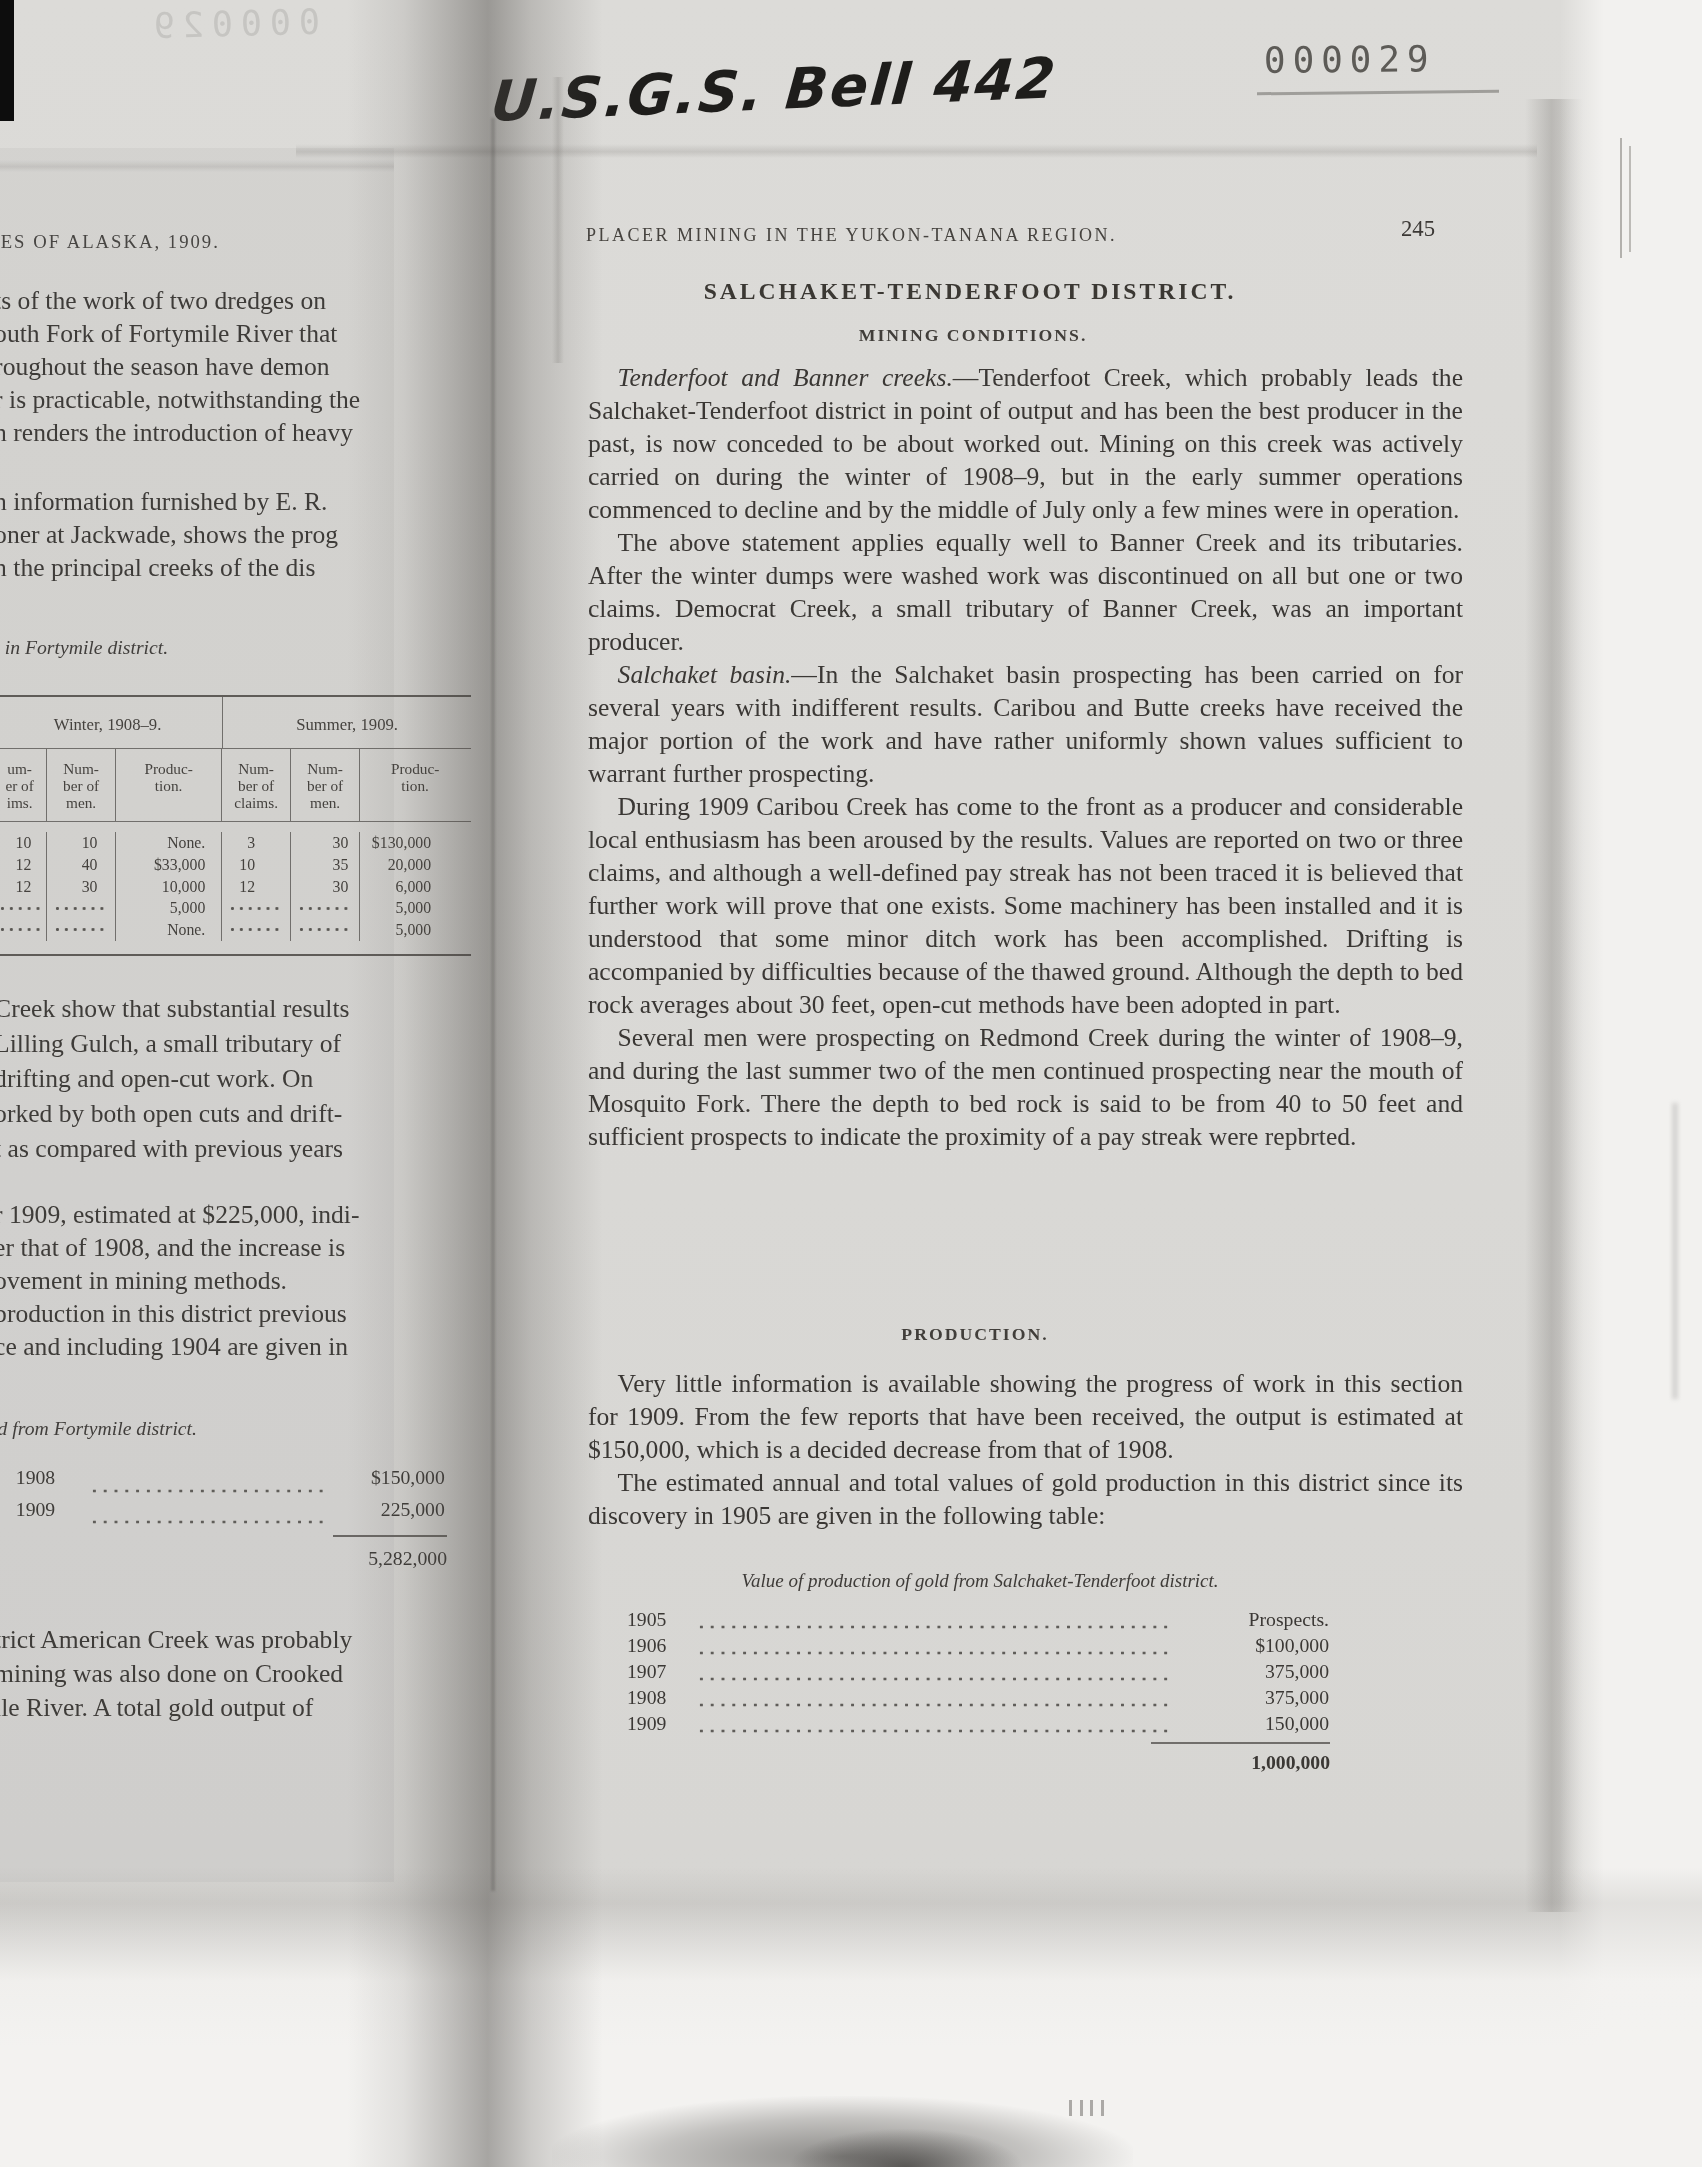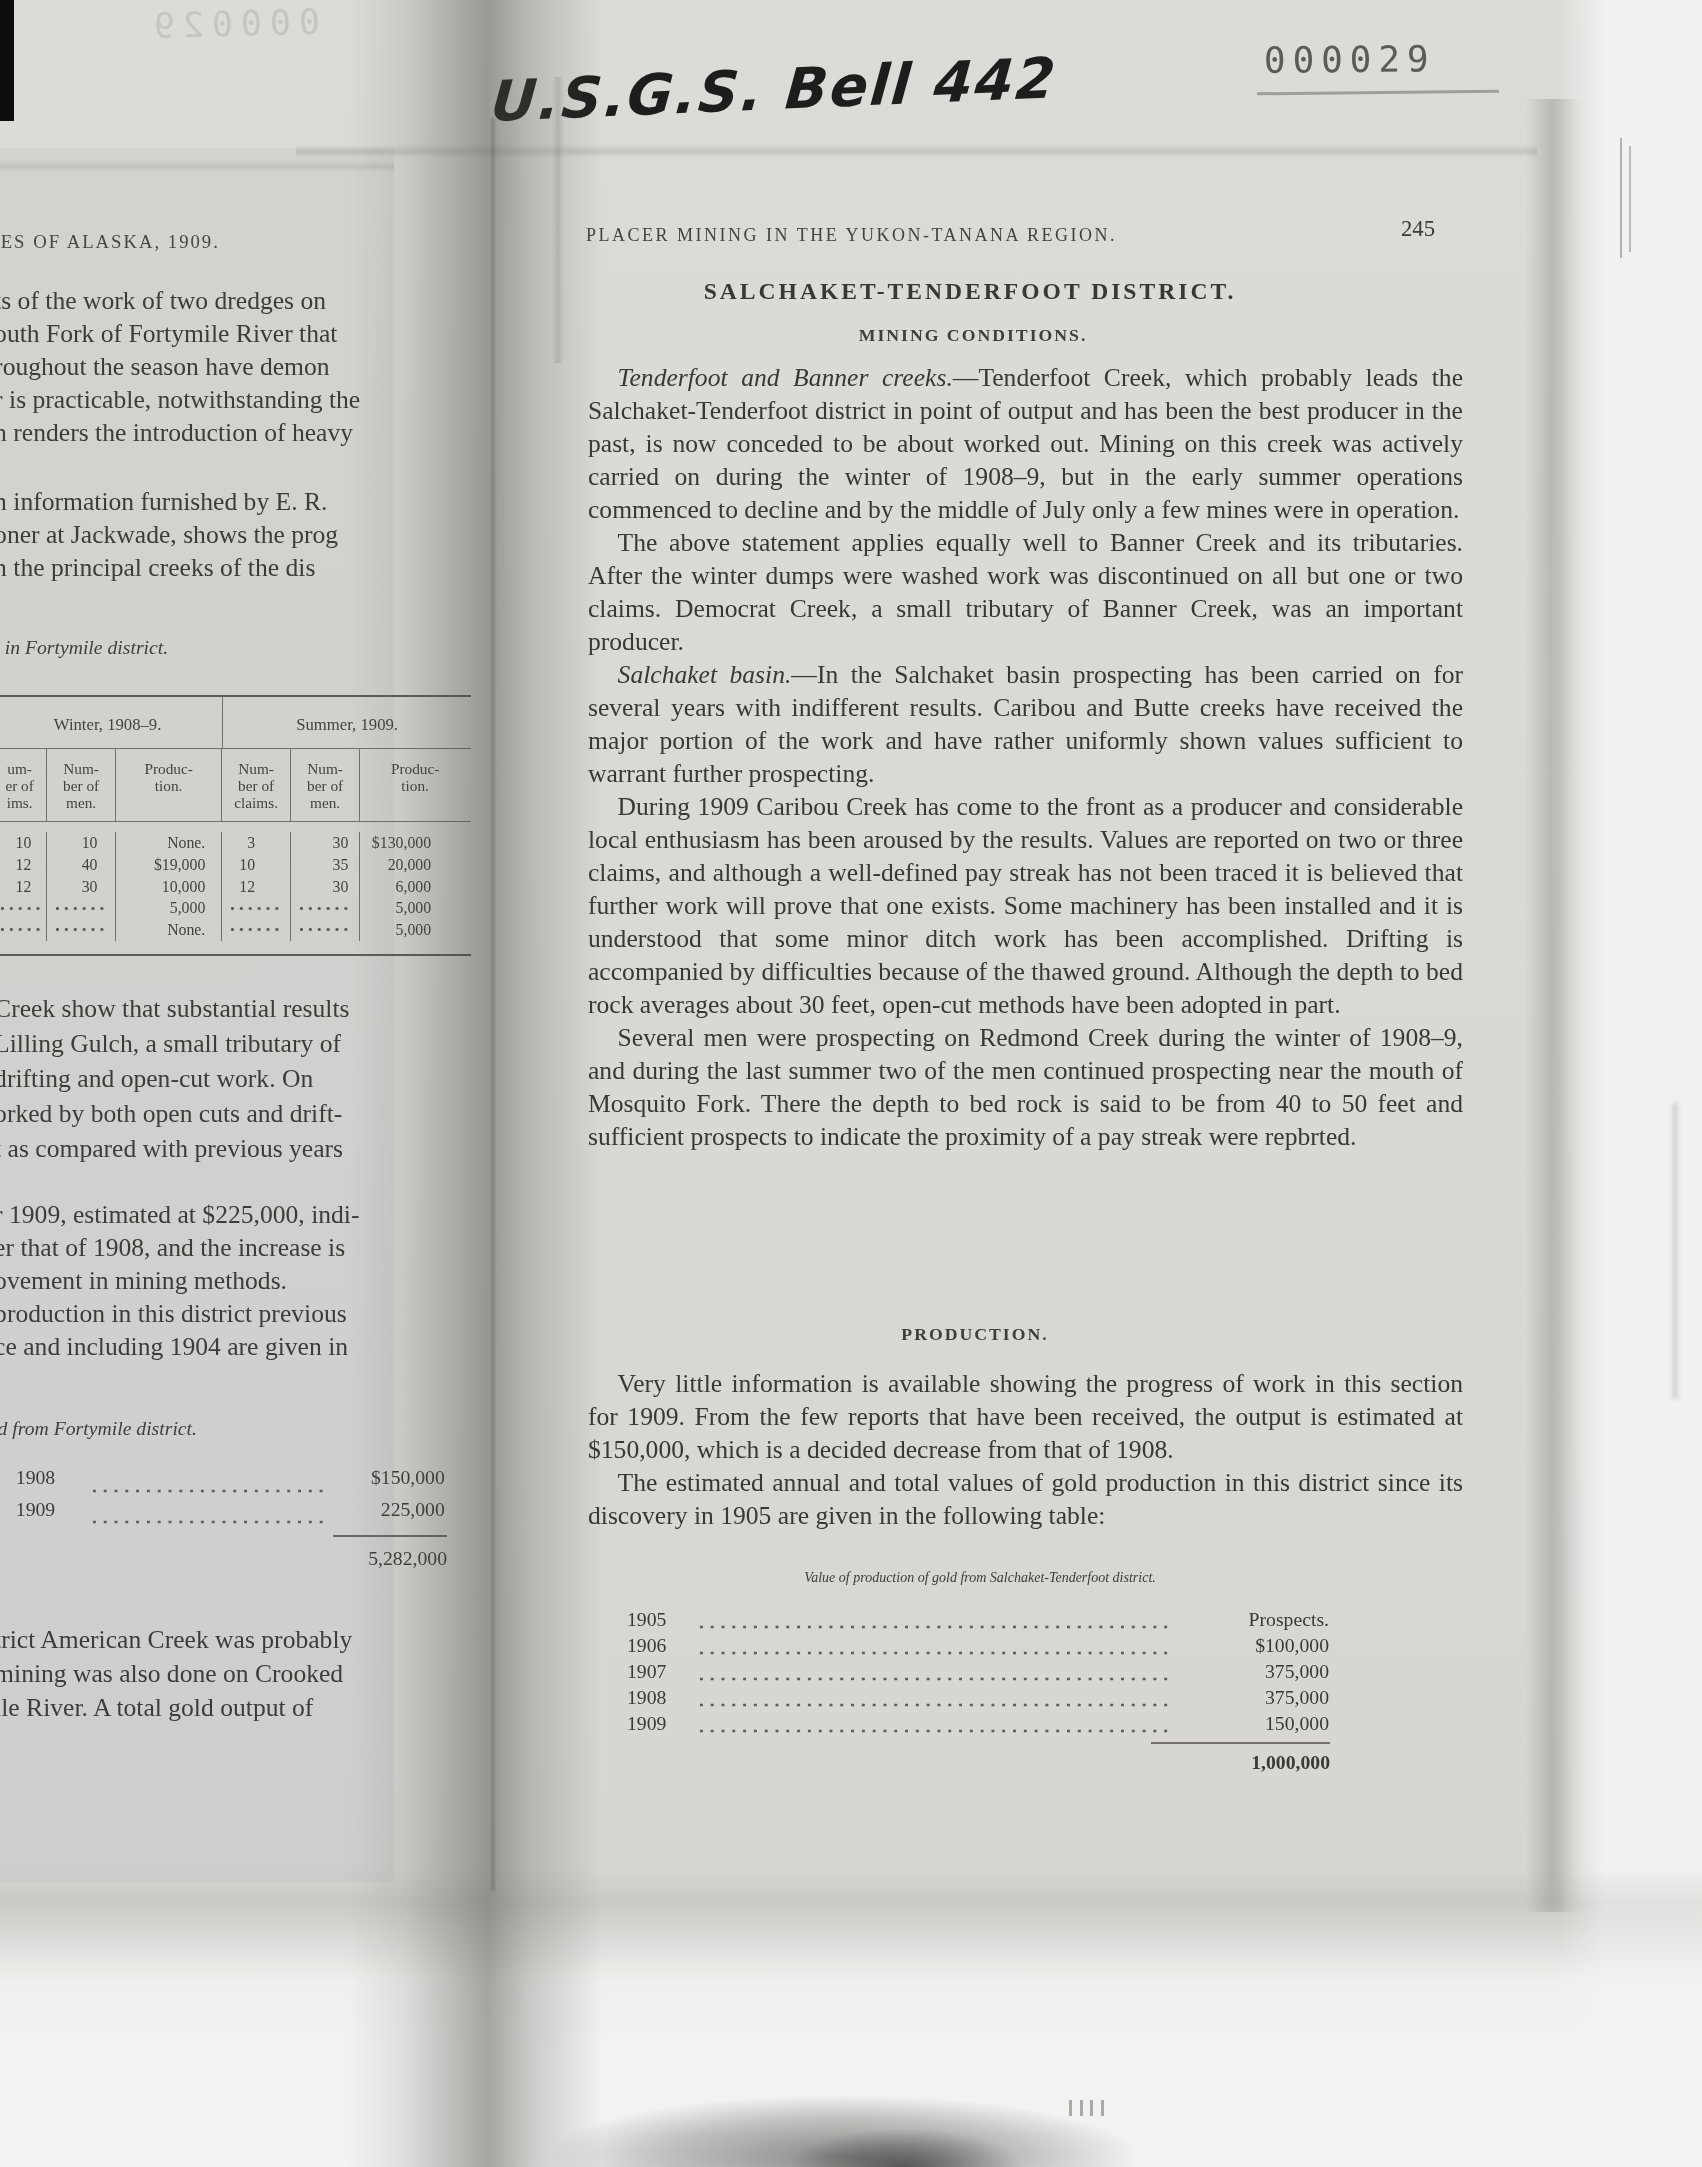--- a/index.html
+++ b/index.html
@@ -94,21 +94,21 @@
     letter-spacing:3px;color:#3b3833;white-space:nowrap;z-index:2;}
   .rp-subtitle{left:973px;top:325px;transform:translateX(-50%);font-size:17.7px;font-weight:bold;
     letter-spacing:2px;color:#413e3a;white-space:nowrap;z-index:2;}
   .rp-body{left:588px;top:361px;width:875px;font-size:25.6px;line-height:33px;text-align:justify;color:#3a3734;z-index:2;}
   .rp-body p{margin:0;text-indent:29.6px;}
   .lead{font-style:italic;margin-top:44px;}
   .rp-prod-head{left:975px;top:1324px;transform:translateX(-50%);font-size:17.7px;font-weight:bold;
     letter-spacing:2px;color:#413e3a;white-space:nowrap;z-index:2;}
   .rp-body2{left:588px;top:1367px;width:875px;font-size:25.6px;line-height:33px;text-align:justify;color:#3a3734;z-index:2;}
   .rp-body2 p{margin:0;text-indent:29.6px;}
-  .rp-caption{left:980px;top:1570px;transform:translateX(-50%);font-style:italic;font-size:14px;color:#3e3b38;white-space:nowrap;z-index:2;}
+  .rp-caption{left:980px;top:1570px;transform:translateX(-50%);font-style:italic;font-size:19px;color:#3e3b38;white-space:nowrap;z-index:2;}
   .rp-list{left:627px;top:1608px;width:702px;z-index:2;}
   .rp-list .row{display:flex;align-items:flex-start;height:26px;font-size:19.7px;color:#3b3835;}
   .rp-list .year{width:61px;}
   .rp-list .value{width:148px;text-align:right;}
   .rp-total-rule{left:1151px;top:1742px;width:179px;height:2px;background:rgba(70,66,62,.7);z-index:2;}
   .rp-total{left:1133px;top:1751px;width:197px;text-align:right;font-size:19.7px;color:#3b3835;z-index:2;font-weight:bold;}
 </style>
 </head>
 <body>
 
@@ -168,21 +168,21 @@
         <div class="cA">10</div>
         <div class="cB">10</div>
         <div class="cC">None.</div>
         <div class="cD">3</div>
         <div class="cE">30</div>
         <div class="cF">$130,000</div>
       </div>
       <div class="t-row">
         <div class="cA">12</div>
         <div class="cB">40</div>
-        <div class="cC">$19,000</div>
+        <div class="cC">$33,000</div>
         <div class="cD">10</div>
         <div class="cE">35</div>
         <div class="cF">20,000</div>
       </div>
       <div class="t-row">
         <div class="cA">12</div>
         <div class="cB">30</div>
         <div class="cC">10,000</div>
         <div class="cD">12</div>
         <div class="cE">30</div>

